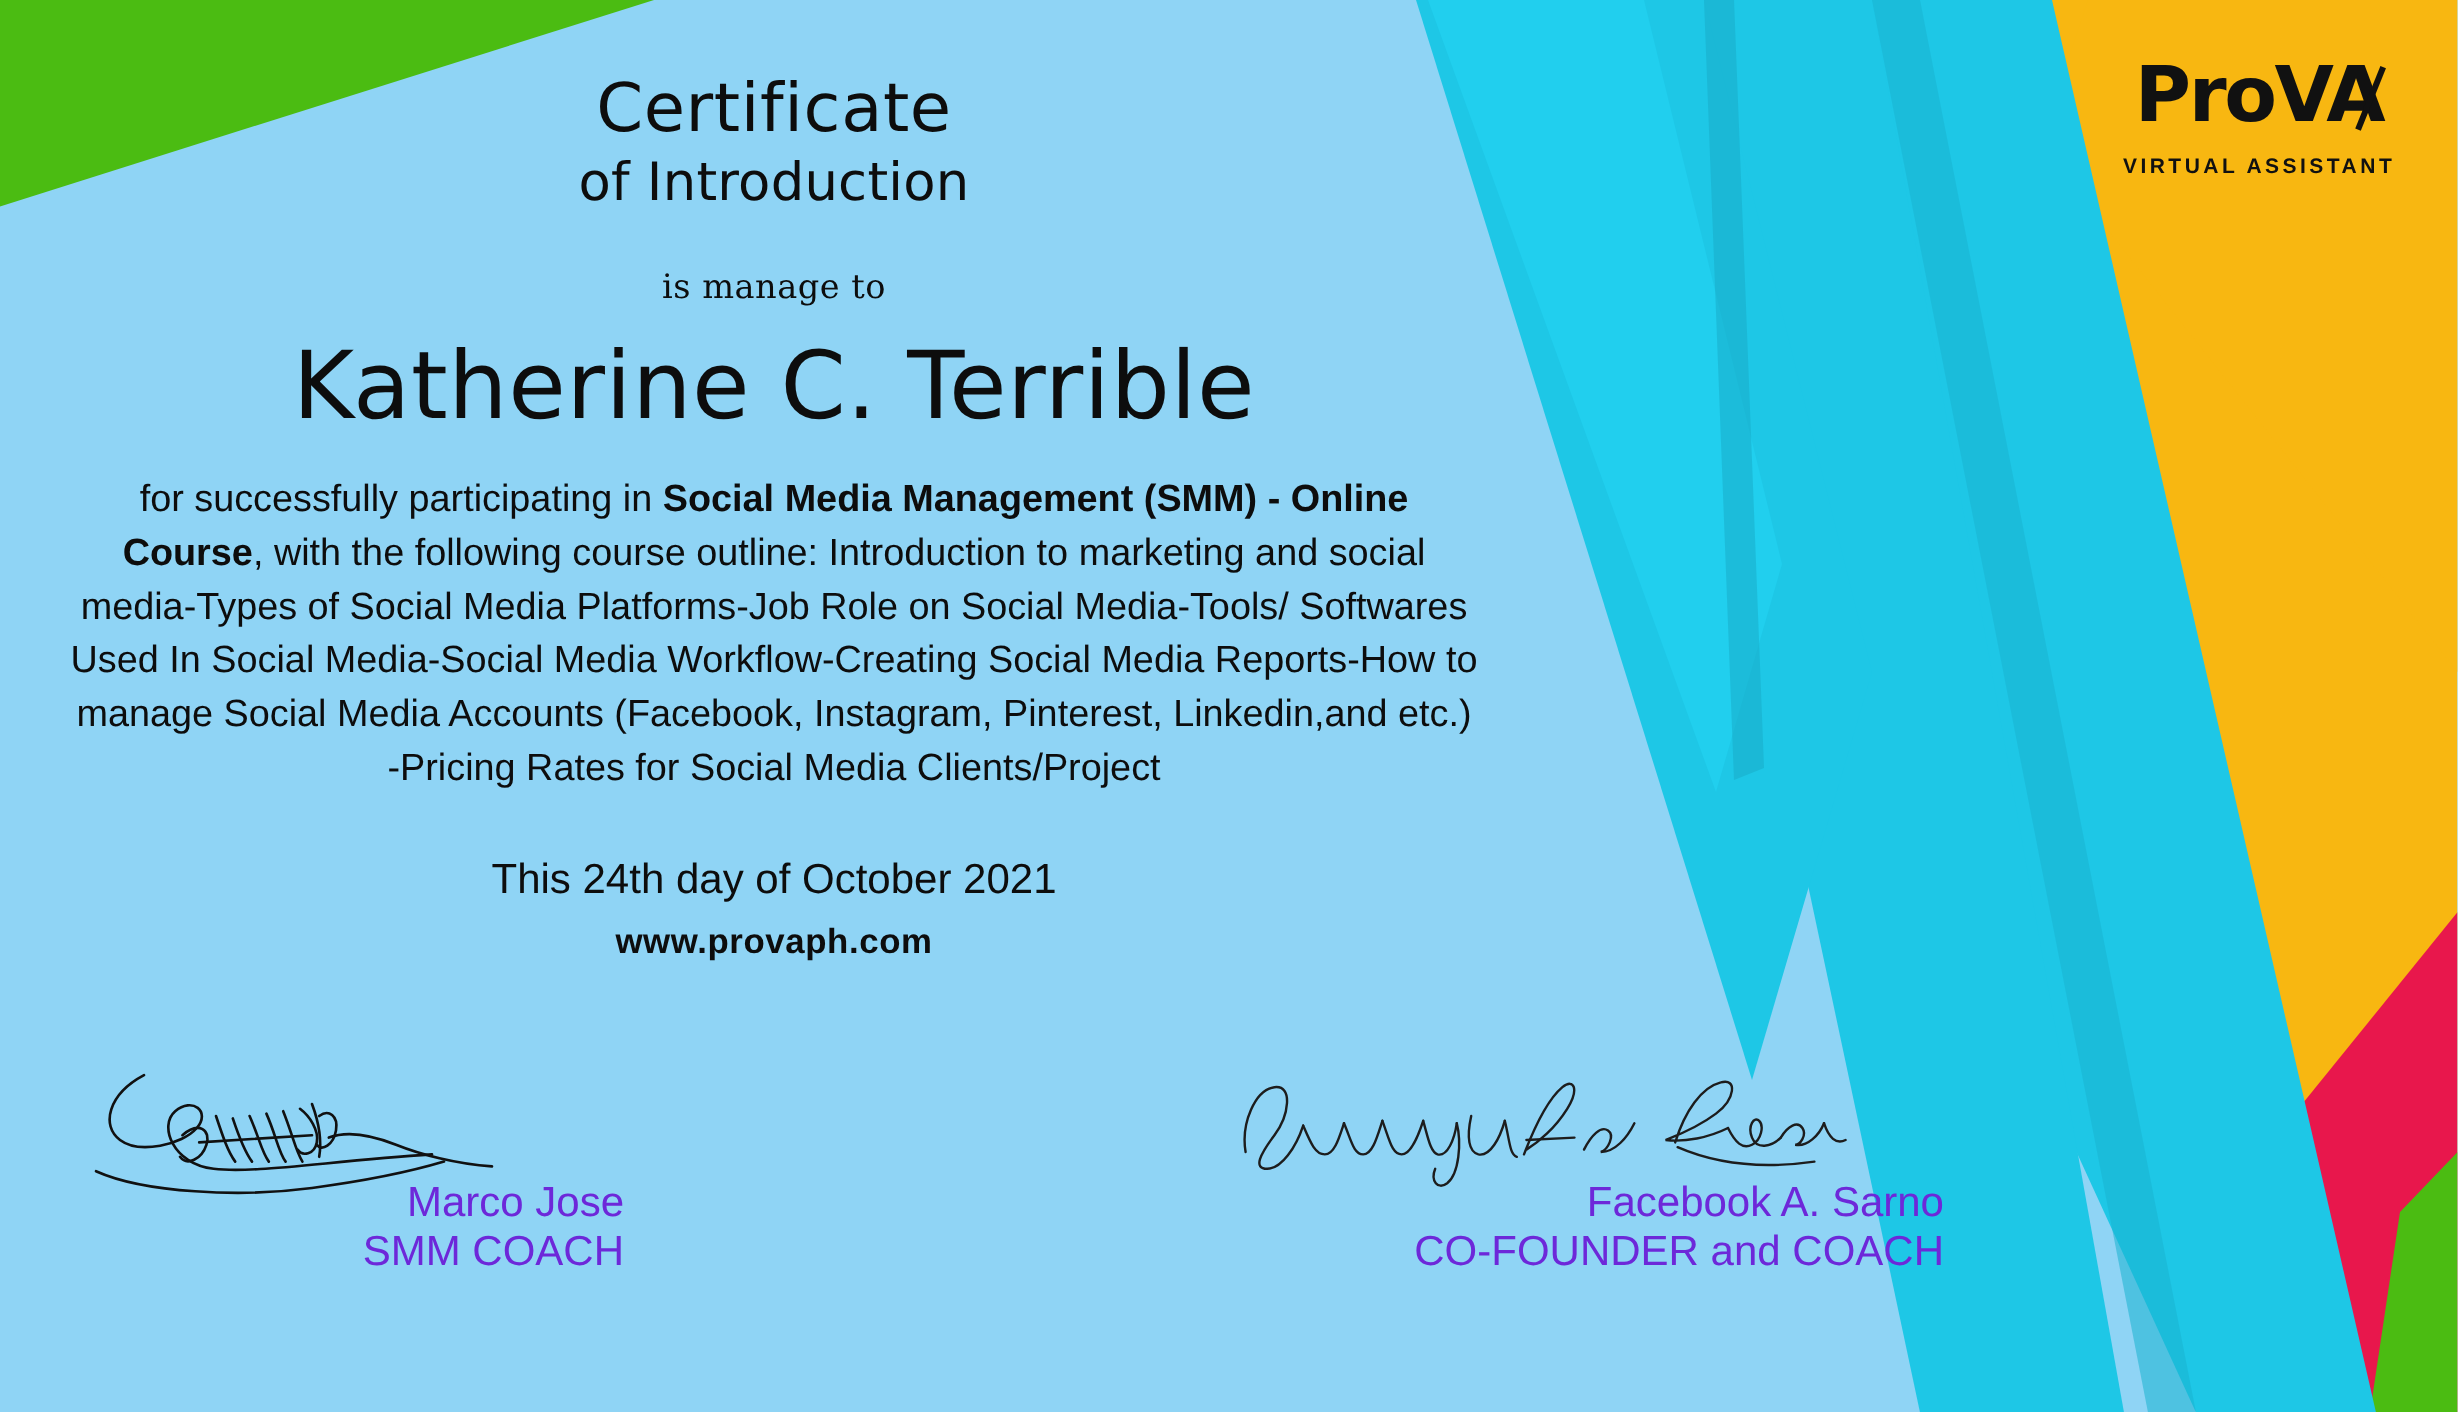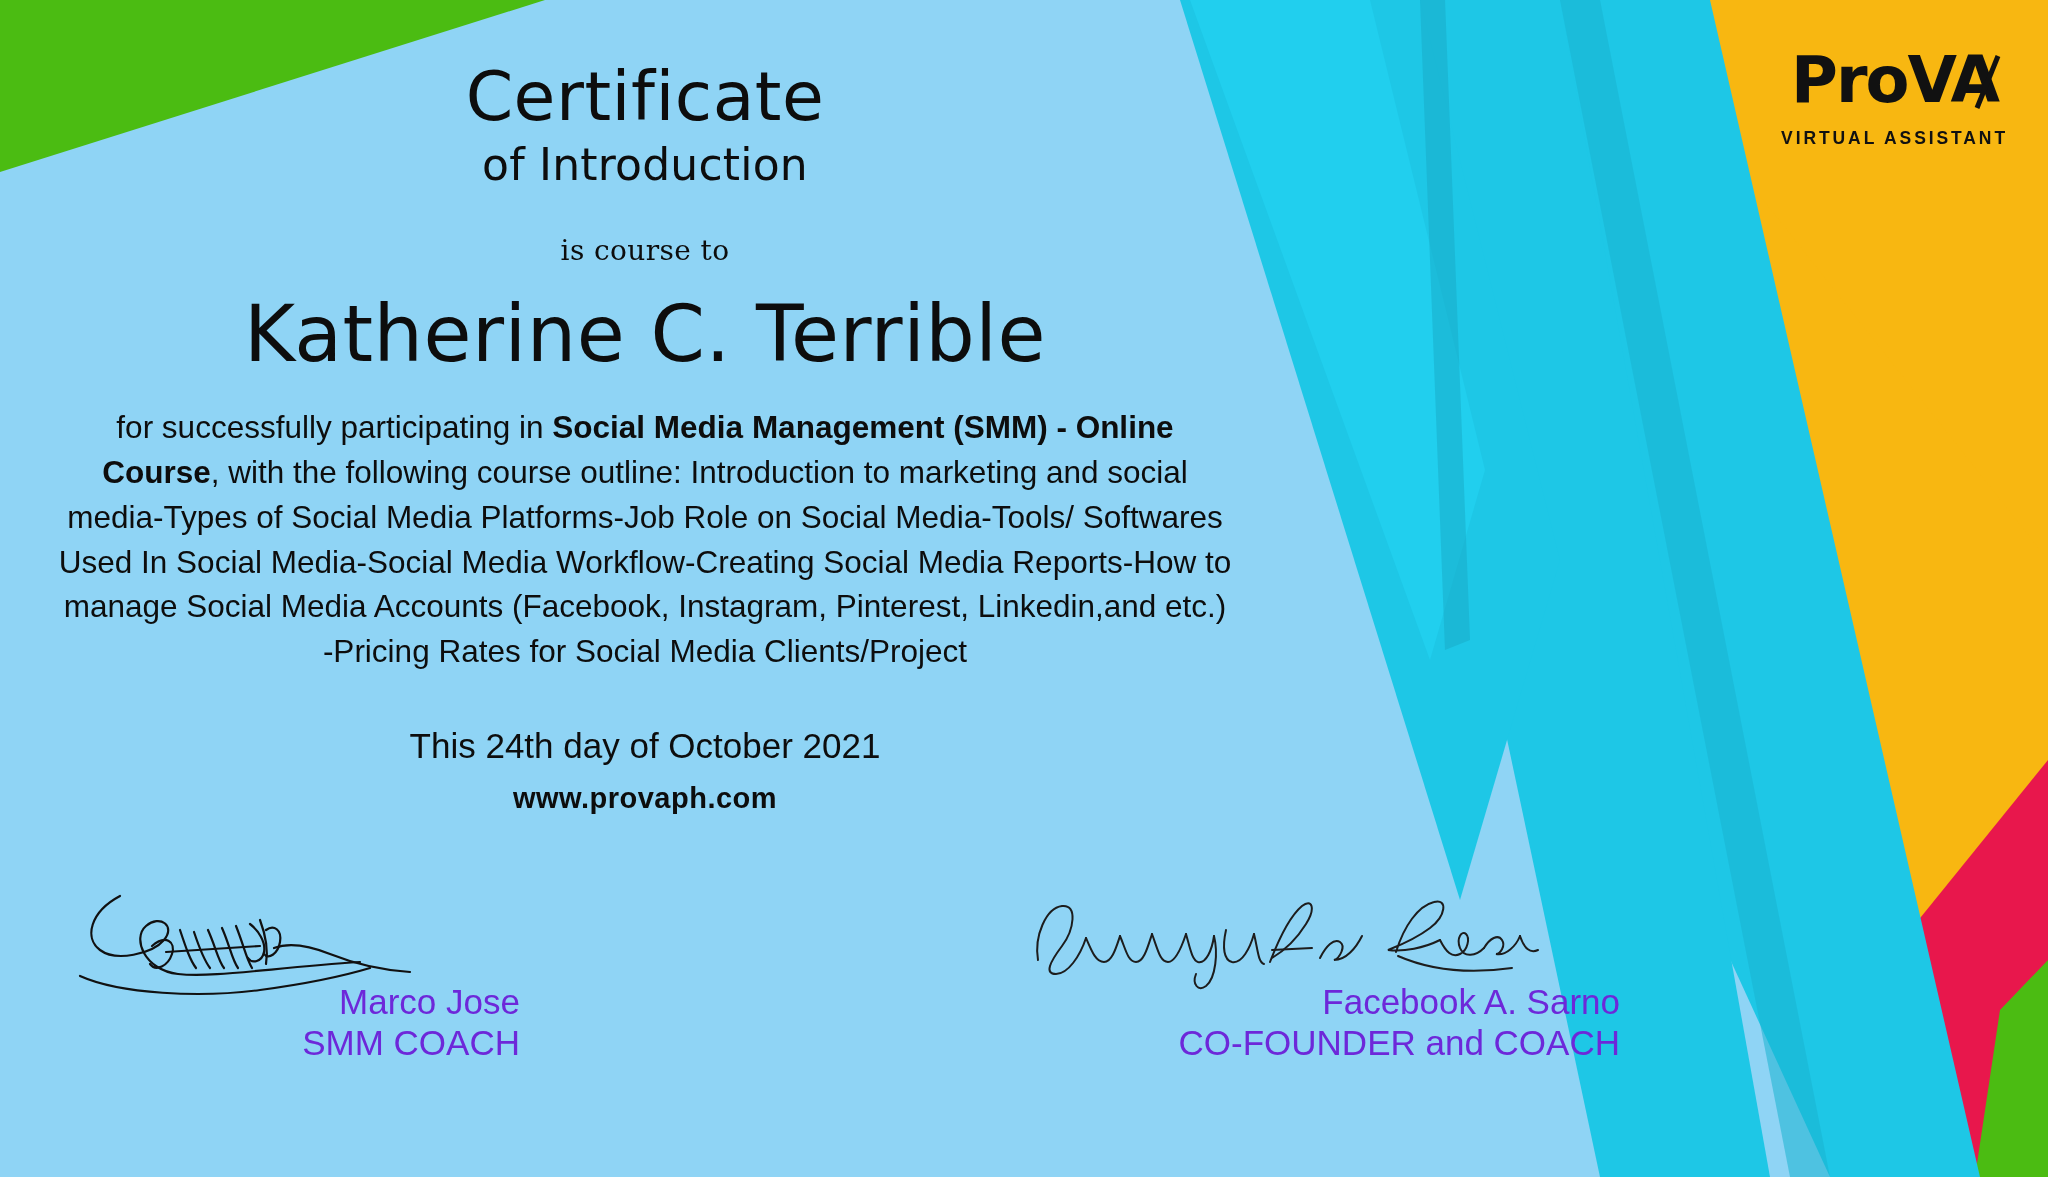--- a/index.html
+++ b/index.html
@@ -24,21 +24,21 @@
     top: 0;
     left: 0;
     width: 2048px;
     height: 1177px;
     pointer-events: none;
   }
 
   
   .logo-wrap {
     position: absolute;
-    right: 40px;
+    right: 52px;
     top: 48px;
     text-align: center;
     z-index: 40;
   }
   .logo-main {
     font-family: "DejaVu Sans", sans-serif;
     font-weight: 700;
     font-size: 64px;
     letter-spacing: -2px;
     color: #111111;
@@ -70,21 +70,21 @@
     left: 0;
     top: 0;
     width: 1290px;
     z-index: 30;
     text-align: center;
     color: #0d0d0d;
   }
   .title {
     font-family: "DejaVu Sans", sans-serif;
     font-weight: 400;
-    font-size: 68px;
+    font-size: 56px;
     line-height: 1.02;
     letter-spacing: 0.5px;
     margin-top: 62px;
   }
   .subtitle {
     font-family: "DejaVu Sans", sans-serif;
     font-weight: 400;
     font-size: 44px;
     margin-top: 8px;
     letter-spacing: 0.2px;
@@ -183,21 +183,21 @@
     <div class="logo-main">
       <span>ProVA</span>
       <span class="logo-slash"></span>
     </div>
     <div class="logo-sub">VIRTUAL ASSISTANT</div>
   </div>
 
   <div class="content">
     <div class="title">Certificate</div>
     <div class="subtitle">of Introduction</div>
-    <div class="given-to">is course to</div>
+    <div class="given-to">is manage to</div>
     <div class="recipient">Katherine C. Terrible</div>
     <div class="body-text">
       <span>for successfully participating in </span><b>Social Media Management (SMM) - Online Course</b><span>, with the following course outline: Introduction to marketing and social media-Types of Social Media Platforms-Job Role on Social Media-Tools/ Softwares Used In Social Media-Social Media Workflow-Creating Social Media Reports-How to manage Social Media Accounts (Facebook, Instagram, Pinterest, Linkedin,and etc.) -Pricing Rates for Social Media Clients/Project</span>
     </div>
     <div class="date-line">This 24th day of October 2021</div>
     <div class="website">www.provaph.com</div>
   </div>
 
   <div class="sig-block sig-left">
     <div class="sig-img">

